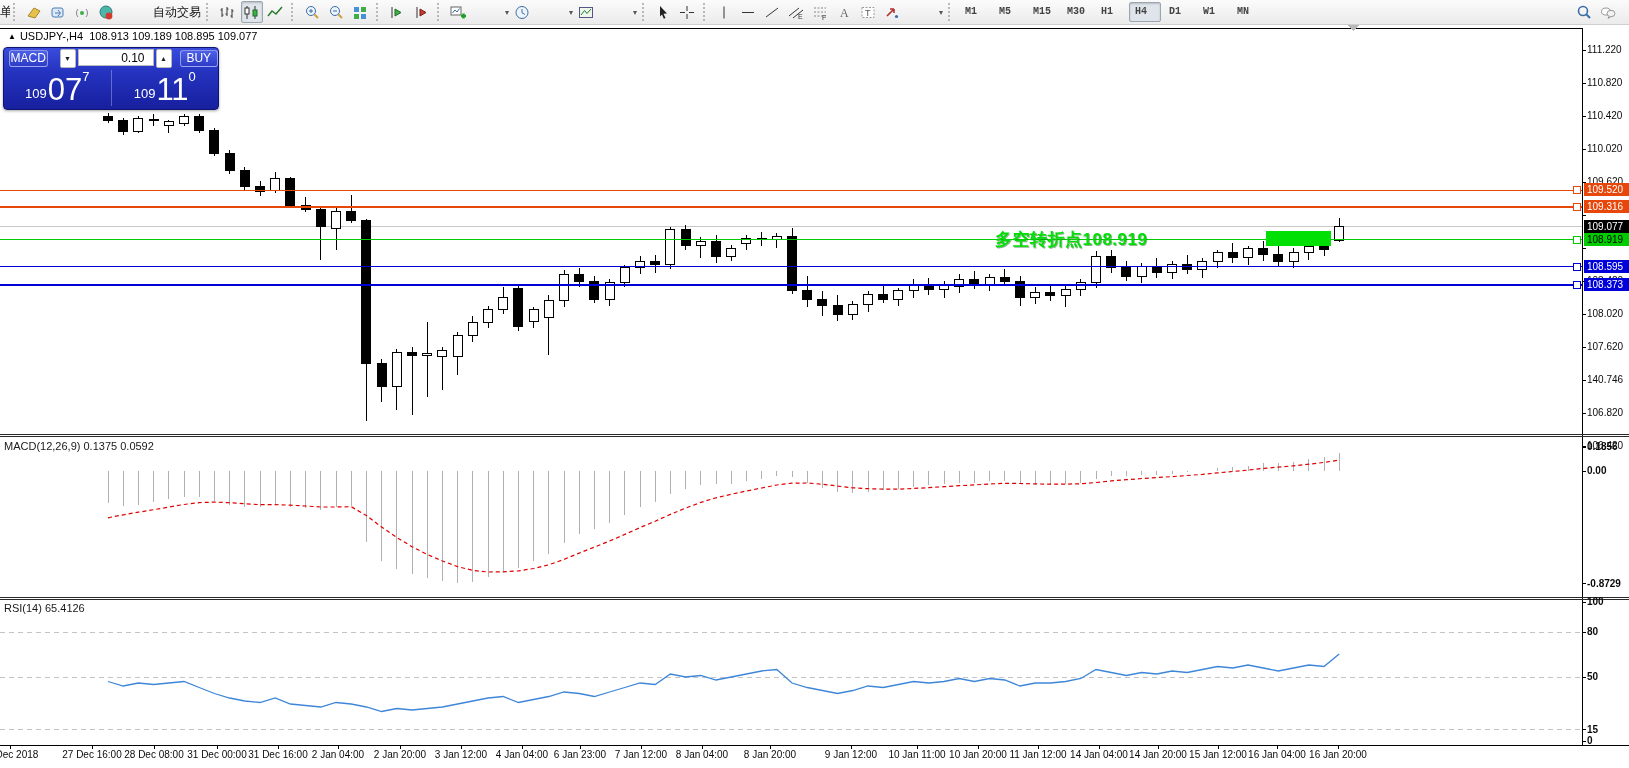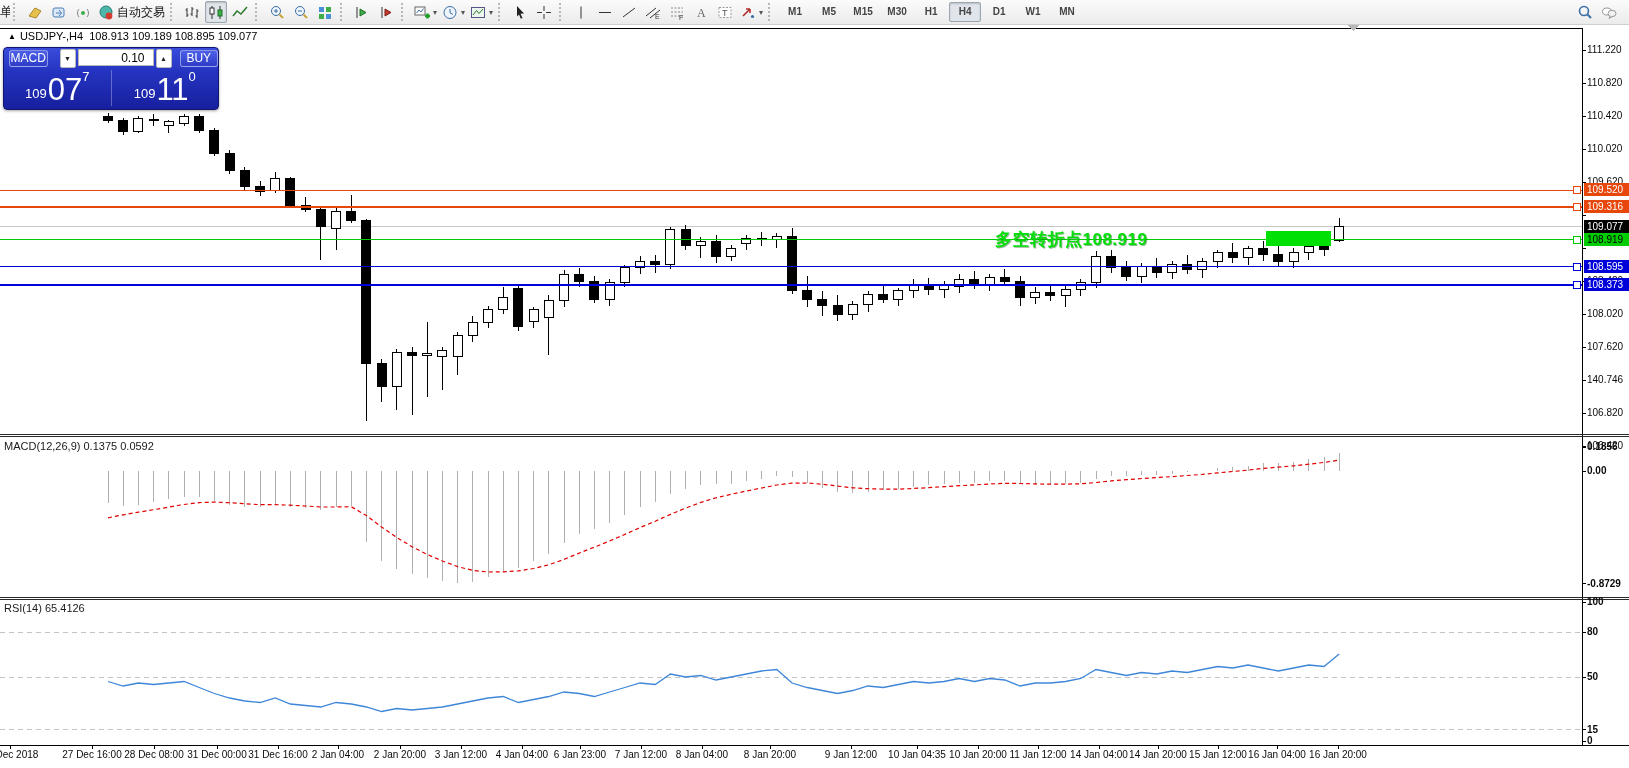--- a/index.html
+++ b/index.html
@@ -3,22 +3,22 @@
 <meta charset="utf-8">
 <style>
   html,body{margin:0;padding:0;background:#888;}
   #app{position:relative;width:1629px;height:768px;background:#fff;overflow:hidden;
        font-family:"Liberation Sans",sans-serif;-webkit-font-smoothing:antialiased;}
   
   #toolbar{position:absolute;left:0;top:0;width:1629px;height:24px;
     background:linear-gradient(180deg,#fbfbfb,#ebebeb);border-bottom:1px solid #cfcfcf;
     display:flex;align-items:center;z-index:50;}
   .grip{width:3px;height:18px;border-left:2px dotted #b8b8b8;margin:0 5px 0 3px;}
-  .tbtn{height:20px;min-width:20px;display:flex;align-items:center;justify-content:center;
-    margin:0 1px;border:1px solid transparent;border-radius:2px;cursor:default;}
+  .tbtn{height:20px;min-width:20px;display:flex;align-items:center;justify-content:space-between;
+    margin:0 1px;border:1px solid transparent;border-radius:2px;cursor:default;gap:36px;}
   .tbtn.active{background:#dfe5ea;border-color:#9aa7b0;box-shadow:inset 0 1px 2px rgba(0,0,0,.18);}
   .tbtn svg{display:block;}
   .tf{font-size:10px;font-weight:bold;color:#444;padding:0 5px;height:18px;line-height:18px;}
   .caret{font-size:8px;color:#555;margin-left:2px;}
   #tb-right{position:absolute;right:8px;top:0;height:24px;display:flex;align-items:center;}
   #partial-char{width:10px;overflow:hidden;font-size:13px;color:#222;margin-left:0;}
   #autotrade-label{font-size:12px;color:#111;margin-left:2px;}
   
   .abs{position:absolute;}
   #chart-header{left:8px;top:30px;font-size:11px;color:#000;z-index:10;white-space:nowrap;}
@@ -270,21 +270,21 @@
         <span class="tbtn">
           <span>
             <svg xmlns="http://www.w3.org/2000/svg" width="18" height="17" viewBox="0 0 18 17">
               <path d="M4 12 L11 5 M11 5 h-4 M11 5 v4" stroke="#b03030" fill="none" stroke-width="1.6"></path>
               <circle cx="13.5" cy="12.5" r="1.6" fill="#3b6ea5"></circle>
             </svg>
           </span>
           <span class="caret">▾</span>
         </span>
       </span>
-    <span id="tb-timeframes" style="display:flex;align-items:center;">
+    <span id="tb-timeframes" style="display:flex;align-items:center;font-family:Liberation Mono, monospace;">
         <span class="grip"></span>
         <span class="tbtn tf">M1</span>
         <span class="tbtn tf">M5</span>
         <span class="tbtn tf">M15</span>
         <span class="tbtn tf">M30</span>
         <span class="tbtn tf">H1</span>
         <span class="tbtn tf active">H4</span>
         <span class="tbtn tf">D1</span>
         <span class="tbtn tf">W1</span>
         <span class="tbtn tf">MN</span>
@@ -844,21 +844,21 @@
       <span class="ttick" style="left:278px">31 Dec 16:00</span>
       <span class="ttick" style="left:338px">2 Jan 04:00</span>
       <span class="ttick" style="left:400px">2 Jan 20:00</span>
       <span class="ttick" style="left:461px">3 Jan 12:00</span>
       <span class="ttick" style="left:522px">4 Jan 04:00</span>
       <span class="ttick" style="left:580px">6 Jan 23:00</span>
       <span class="ttick" style="left:641px">7 Jan 12:00</span>
       <span class="ttick" style="left:702px">8 Jan 04:00</span>
       <span class="ttick" style="left:770px">8 Jan 20:00</span>
       <span class="ttick" style="left:851px">9 Jan 12:00</span>
-      <span class="ttick" style="left:917px">10 Jan 04:35</span>
+      <span class="ttick" style="left:917px">10 Jan 11:00</span>
       <span class="ttick" style="left:978px">10 Jan 20:00</span>
       <span class="ttick" style="left:1038px">11 Jan 12:00</span>
       <span class="ttick" style="left:1099px">14 Jan 04:00</span>
       <span class="ttick" style="left:1158px">14 Jan 20:00</span>
       <span class="ttick" style="left:1218px">15 Jan 12:00</span>
       <span class="ttick" style="left:1277px">16 Jan 04:00</span>
       <span class="ttick" style="left:1338px">16 Jan 20:00</span>
     </div>
 
   <div class="abs" id="macd-label">

